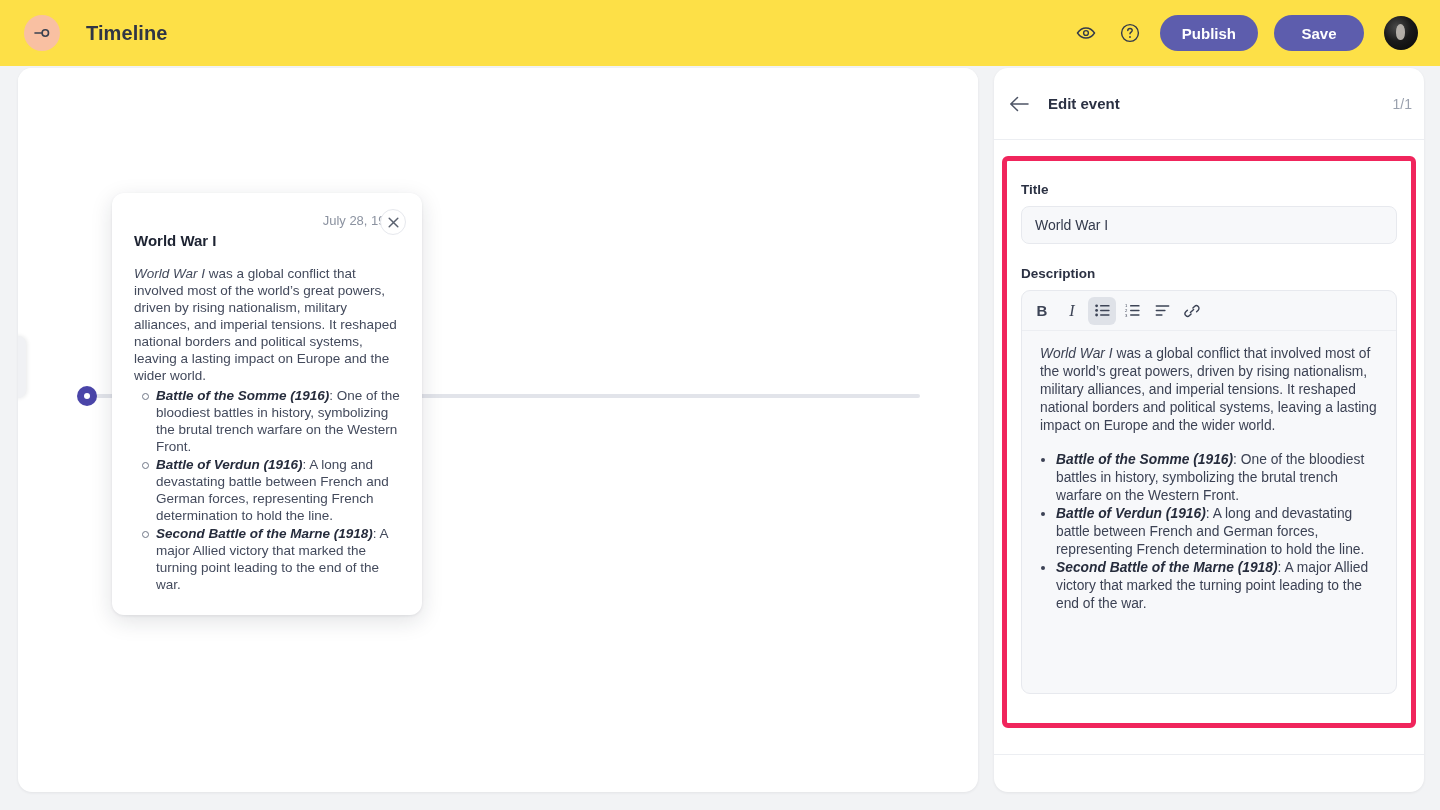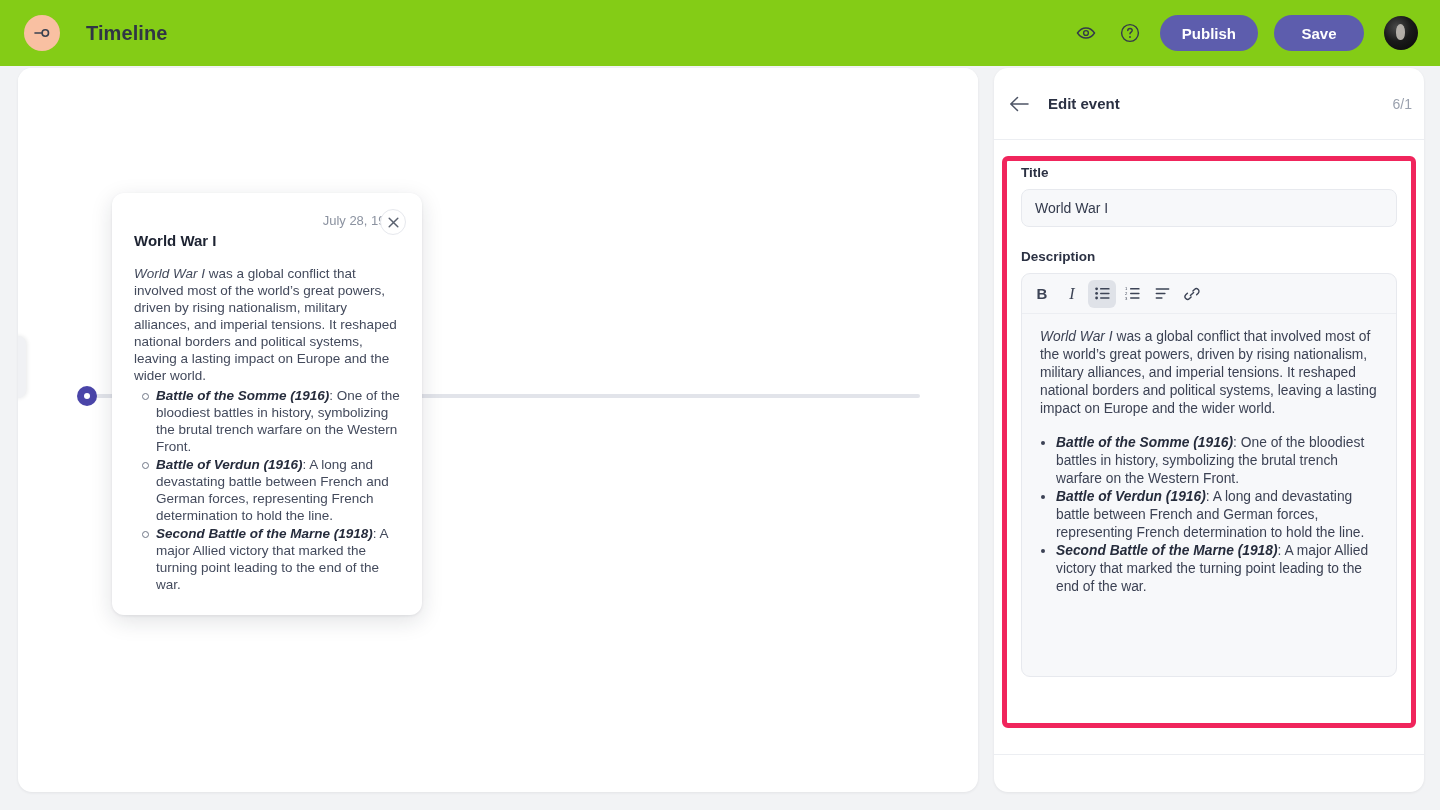--- a/index.html
+++ b/index.html
@@ -8,21 +8,21 @@
     background: #f2f3f5;
     font-family: "Liberation Sans", sans-serif;
     -webkit-font-smoothing: antialiased;
     overflow: hidden;
   }
 
   
   .topbar {
     position: absolute; top: 0; left: 0;
     width: 1440px; height: 66px;
-    background: #84cc16;
+    background: #fde047;
     display: flex; align-items: center;
   }
   .brand-logo {
     width: 36px; height: 36px; border-radius: 50%;
     background: #f9c0a2;
     margin-left: 24px;
     display: flex; align-items: center; justify-content: center;
   }
   .app-title {
     margin-left: 26px;
@@ -181,21 +181,21 @@
   .panel-count {
     margin-left: auto;
     font-size: 14px; color: #9aa1ae;
   }
 
   .highlight-box {
     position: absolute; left: 8px; top: 88px;
     width: 414px; height: 572px;
     border: 5px solid #f0255c;
     border-radius: 6px;
-    padding: 4px 14px;
+    padding: 21px 14px;
     background: #ffffff;
   }
   .field-label {
     font-size: 13.5px; font-weight: 700; color: #2b3143;
     margin-bottom: 9px;
   }
   .text-input {
     width: 100%; height: 38px;
     background: #f7f8fa;
     border: 1px solid #e7e9ee;
@@ -312,21 +312,21 @@
 </div>
 
 <div class="side-panel">
   <div class="panel-head">
     <div class="back-btn">
       <svg width="20" height="18" viewBox="0 0 20 18">
         <path d="M19 9H2M8.5 2.5 1.8 9l6.7 6.5" stroke="#4d5465" stroke-width="1.5" fill="none" stroke-linecap="round" stroke-linejoin="round"></path>
       </svg>
     </div>
     <div class="panel-title">Edit event</div>
-    <div class="panel-count">6/1</div>
+    <div class="panel-count">1/1</div>
   </div>
 
   <div class="highlight-box">
     <div class="field-label">Title</div>
     <input class="text-input" value="World War I" style="">
 
     <div class="field-label second">Description</div>
 
     <div class="editor">
       <div class="editor-toolbar">

